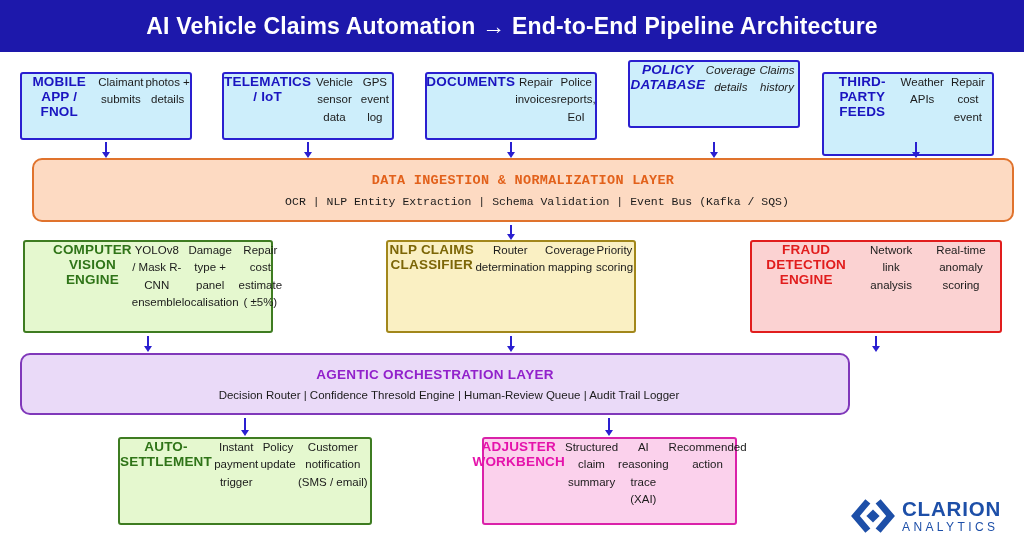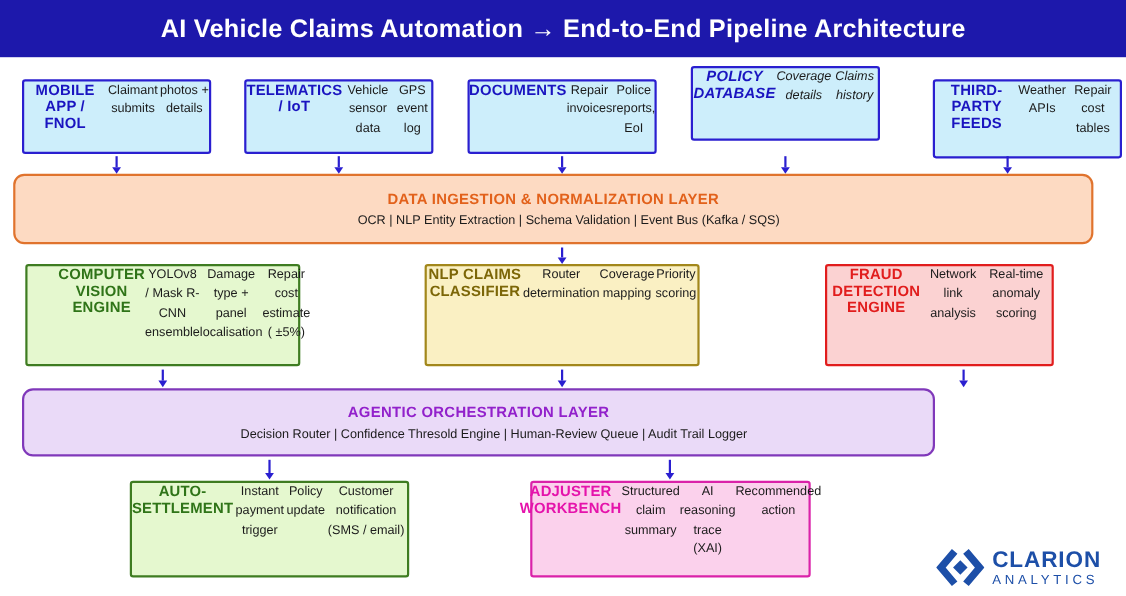--- a/index.html
+++ b/index.html
@@ -78,52 +78,52 @@
   <div class="node src" style="left:425px; top:72px; width:172px; height:68px;">
     <div class="node-title">DOCUMENTS</div>
     <div class="node-line">Repair invoices</div>
     <div class="node-line">Police reports, EoI</div>
   </div>
   <div class="node src" style="left:628px; top:60px; width:172px; height:68px;font-style:italic;">
     <div class="node-title">POLICY DATABASE</div>
     <div class="node-line">Coverage details</div>
     <div class="node-line">Claims history</div>
   </div>
-  <div class="node src" style="left:848px; top:72px; width:172px; height:72px;">
+  <div class="node src" style="left:822px; top:72px; width:172px; height:84px;">
     <div class="node-title">THIRD-PARTY FEEDS</div>
     <div class="node-line">Weather APIs</div>
-    <div class="node-line">Repair cost tables</div>
+    <div class="node-line">Repair cost event</div>
   </div>
 
   <div class="arrow" style="left:105px; top:142px; height:10px;"></div>
   <div class="arrow" style="left:307px; top:142px; height:10px;"></div>
   <div class="arrow" style="left:510px; top:142px; height:10px;"></div>
   <div class="arrow" style="left:713px; top:142px; height:10px;"></div>
   <div class="arrow" style="left:915px; top:142px; height:10px;"></div>
 
-  <div class="layer ing" style="left:12px; top:158px; width:982px; height:64px;">
+  <div class="layer ing" style="left:32px; top:158px; width:982px; height:64px;font-family:Liberation Mono, monospace;">
     <div class="layer-title">DATA INGESTION &amp; NORMALIZATION LAYER</div>
     <div class="layer-sub">OCR | NLP Entity Extraction | Schema Validation | Event Bus (Kafka / SQS)</div>
   </div>
 
   <div class="arrow" style="left:510px; top:225px; height:9px;"></div>
 
   <div class="node vis" style="left:23px; top:240px; width:250px; height:93px;padding-left:39px;">
     <div class="node-title">COMPUTER VISION ENGINE</div>
     <div class="node-line">YOLOv8 / Mask R-CNN ensemble</div>
     <div class="node-line">Damage type + panel localisation</div>
     <div class="node-line">Repair cost estimate ( ±5%)</div>
   </div>
   <div class="node nlp" style="left:386px; top:240px; width:250px; height:93px;">
     <div class="node-title">NLP CLAIMS CLASSIFIER</div>
     <div class="node-line">Router determination</div>
     <div class="node-line">Coverage mapping</div>
     <div class="node-line">Priority scoring</div>
   </div>
-  <div class="node frd" style="left:750px; top:240px; width:208px; height:93px;">
+  <div class="node frd" style="left:750px; top:240px; width:252px; height:93px;">
     <div class="node-title">FRAUD DETECTION ENGINE</div>
     <div class="node-line">Network link analysis</div>
     <div class="node-line">Real-time anomaly scoring</div>
   </div>
 
   <div class="arrow" style="left:147px; top:336px; height:10px;"></div>
   <div class="arrow" style="left:510px; top:336px; height:10px;"></div>
   <div class="arrow" style="left:875px; top:336px; height:10px;"></div>
 
   <div class="layer orc" style="left:20px; top:353px; width:830px; height:62px;">

